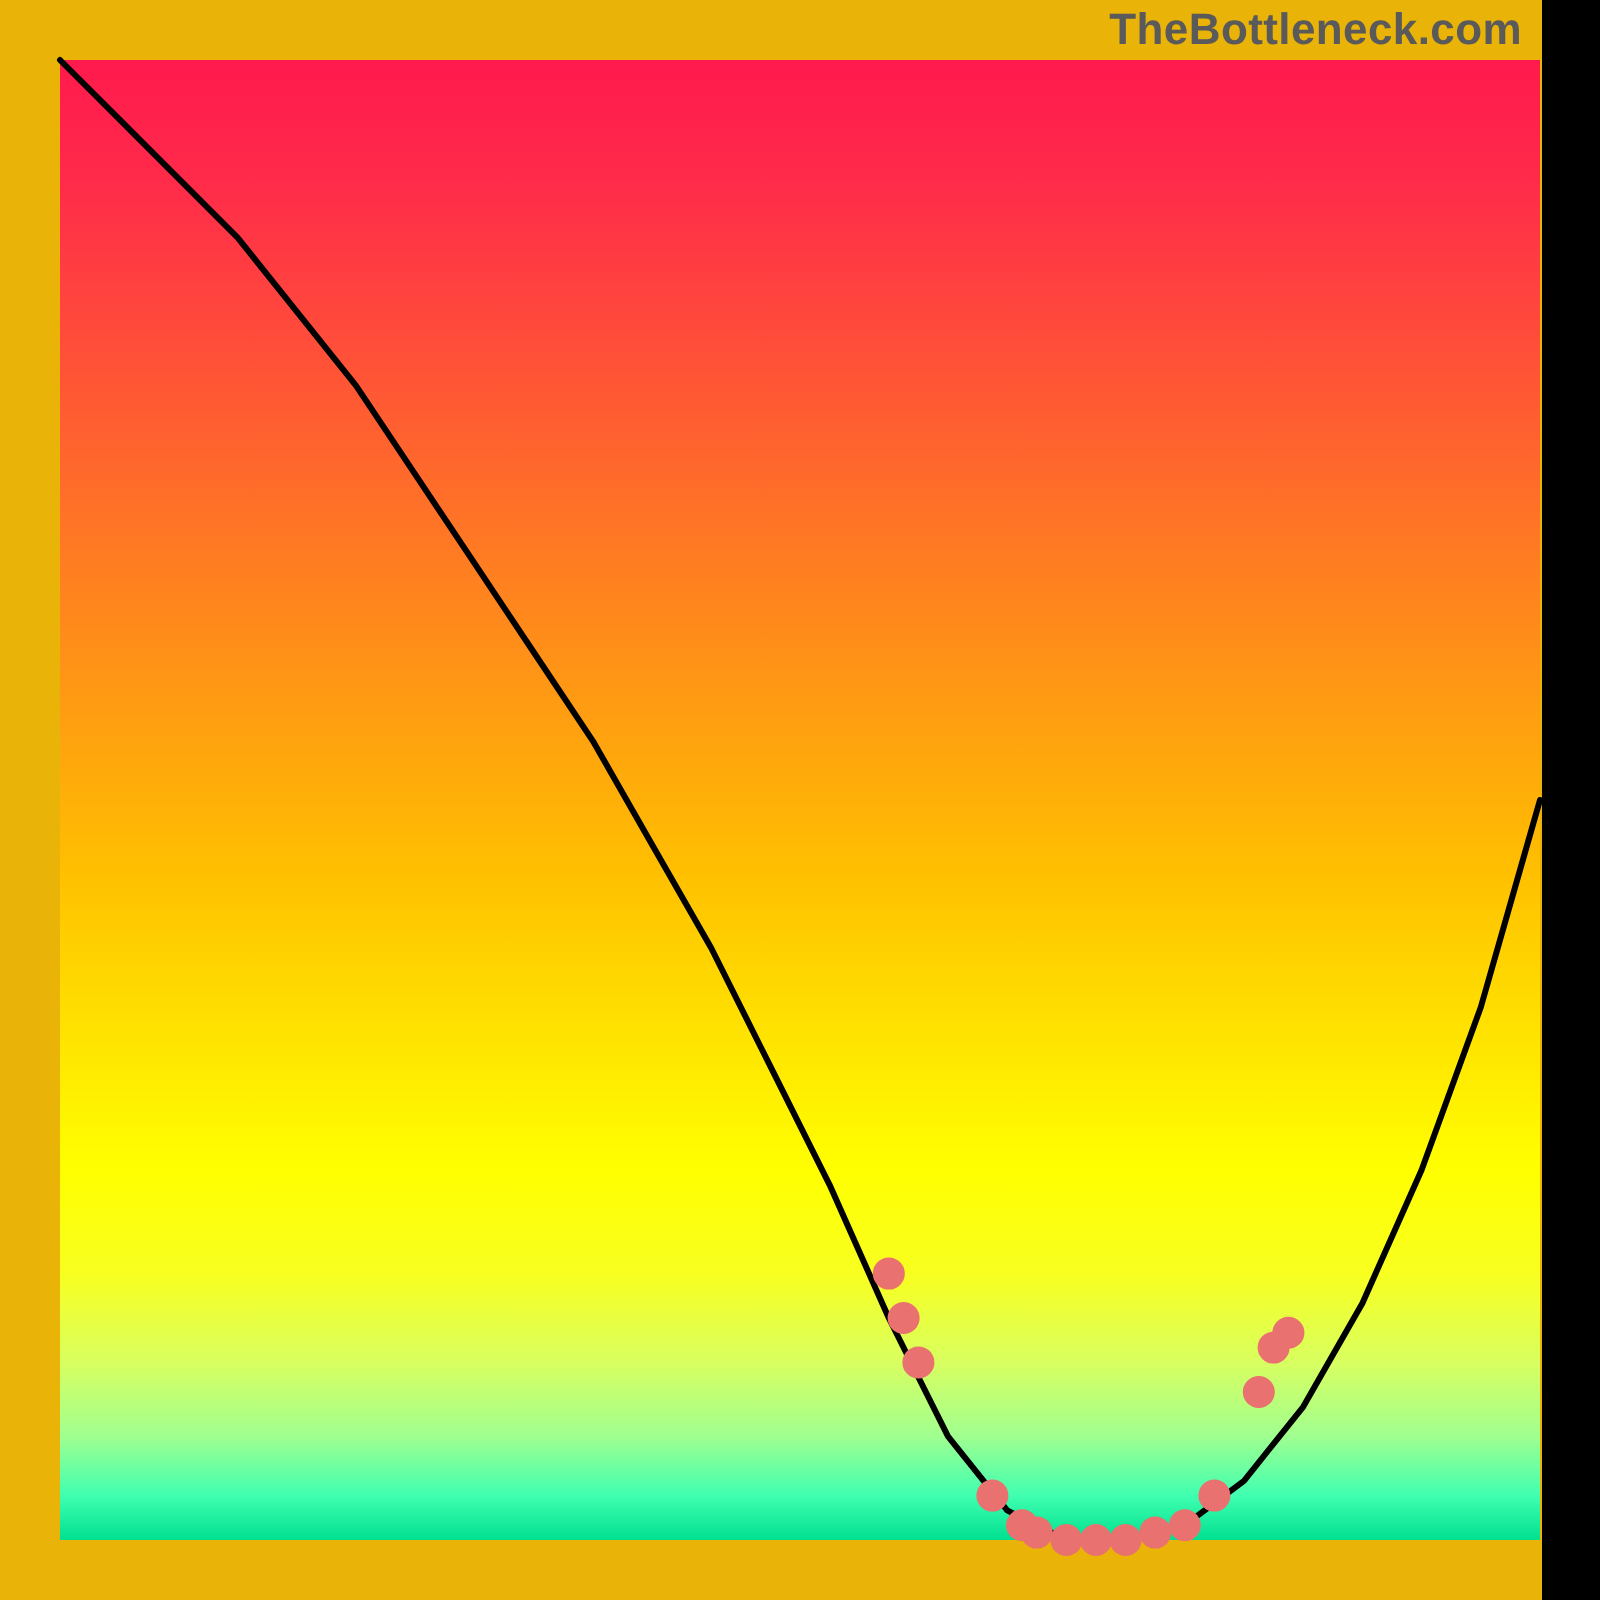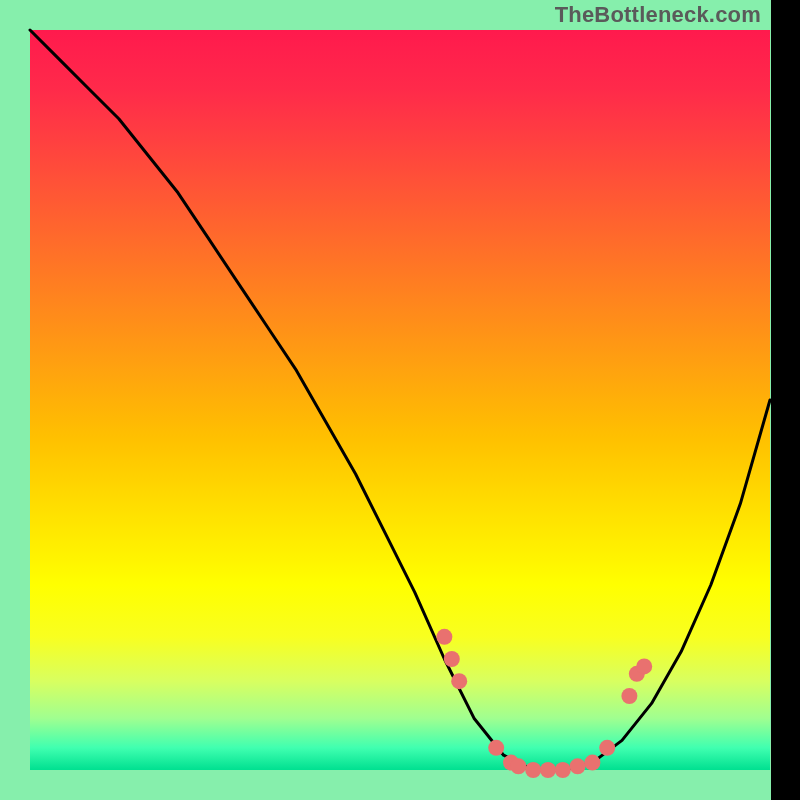--- a/index.html
+++ b/index.html
@@ -1,21 +1,21 @@
 <!DOCTYPE html>
 <html><head>
 <meta charset="utf-8">
 <style>
   * { margin: 0; padding: 0; box-sizing: border-box; }
   html, body { width: 800px; height: 800px; overflow: hidden; background: #000; }
   .container {
     position: relative;
     width: 771px;
     height: 800px;
-    background: #86efac;
+    background: #eab308;
   }
   .watermark {
     position: absolute;
     top: 2px;
     right: 10px;
     font-family: Arial, sans-serif;
     font-size: 22px;
     font-weight: bold;
     color: #5a5a5a;
     letter-spacing: 0.2px;

